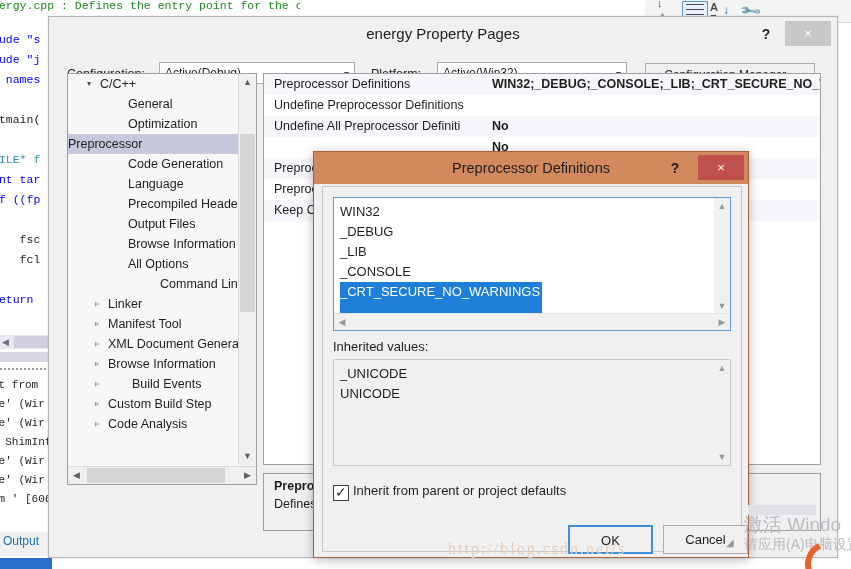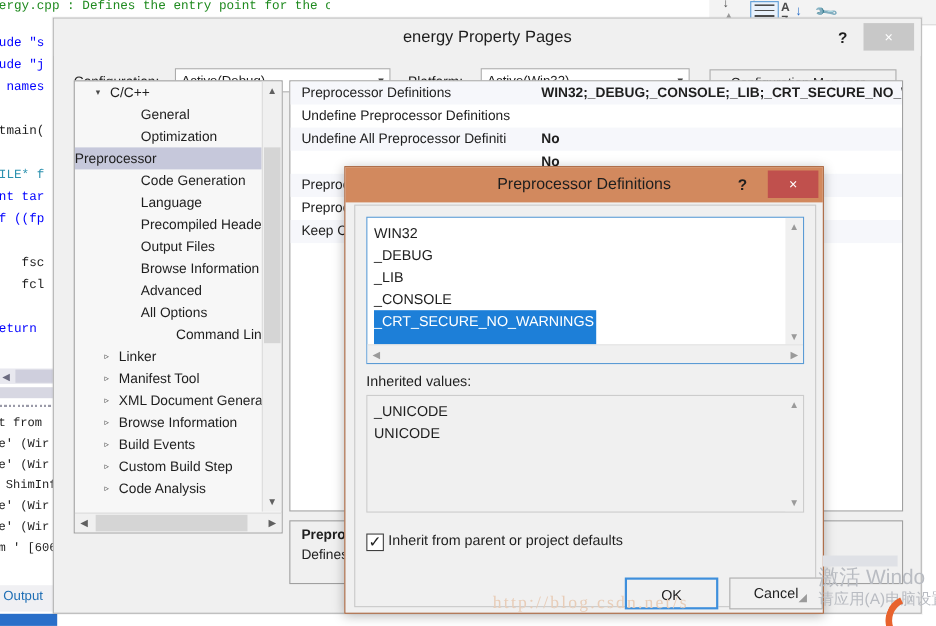--- a/index.html
+++ b/index.html
@@ -232,28 +232,27 @@
     <div id="pp-tree-inner">
       <div class="tree-item"><span class="tw" style="left:14px;">▾</span><span style="margin-left:32px;">C/C++</span></div>
       <div class="tree-item"><span style="margin-left:60px;">General</span></div>
       <div class="tree-item"><span style="margin-left:60px;">Optimization</span></div>
       <div class="tree-item sel"><span style="">Preprocessor</span></div>
       <div class="tree-item"><span style="margin-left:60px;">Code Generation</span></div>
       <div class="tree-item"><span style="margin-left:60px;">Language</span></div>
       <div class="tree-item"><span style="margin-left:60px;">Precompiled Headers</span></div>
       <div class="tree-item"><span style="margin-left:60px;">Output Files</span></div>
       <div class="tree-item"><span style="margin-left:60px;">Browse Information</span></div>
-      <div class="tree-item"><span style="margin-left:60px;">Advanced</span></div>
       <div class="tree-item"><span style="margin-left:60px;">All Options</span></div>
       <div class="tree-item"><span style="margin-left:92px;">Command Line</span></div>
       <div class="tree-item"><span class="tw" style="left:22px;">▹</span><span style="margin-left:40px;">Linker</span></div>
       <div class="tree-item"><span class="tw" style="left:22px;">▹</span><span style="margin-left:40px;">Manifest Tool</span></div>
       <div class="tree-item"><span class="tw" style="left:22px;">▹</span><span style="margin-left:40px;">XML Document Generator</span></div>
       <div class="tree-item"><span class="tw" style="left:22px;">▹</span><span style="margin-left:40px;">Browse Information</span></div>
-      <div class="tree-item"><span class="tw" style="left:22px;">▹</span><span style="margin-left:40px;">Build Events</span></div>
+      <div class="tree-item"><span class="tw" style="left:22px;">▹</span><span style="margin-left:64px;">Build Events</span></div>
       <div class="tree-item"><span class="tw" style="left:22px;">▹</span><span style="margin-left:40px;">Custom Build Step</span></div>
       <div class="tree-item"><span class="tw" style="left:22px;">▹</span><span style="margin-left:40px;">Code Analysis</span></div>
     </div>
     <div id="pp-tree-vscroll">
       <div class="sb-arrow" style="top:0;">▲</div>
       <div id="pp-tree-vthumb"></div>
       <div class="sb-arrow" style="bottom:0;">▼</div>
     </div>
     <div id="pp-tree-hscroll">
       <div class="sb-arrow" style="left:0;top:0;">◀</div>

